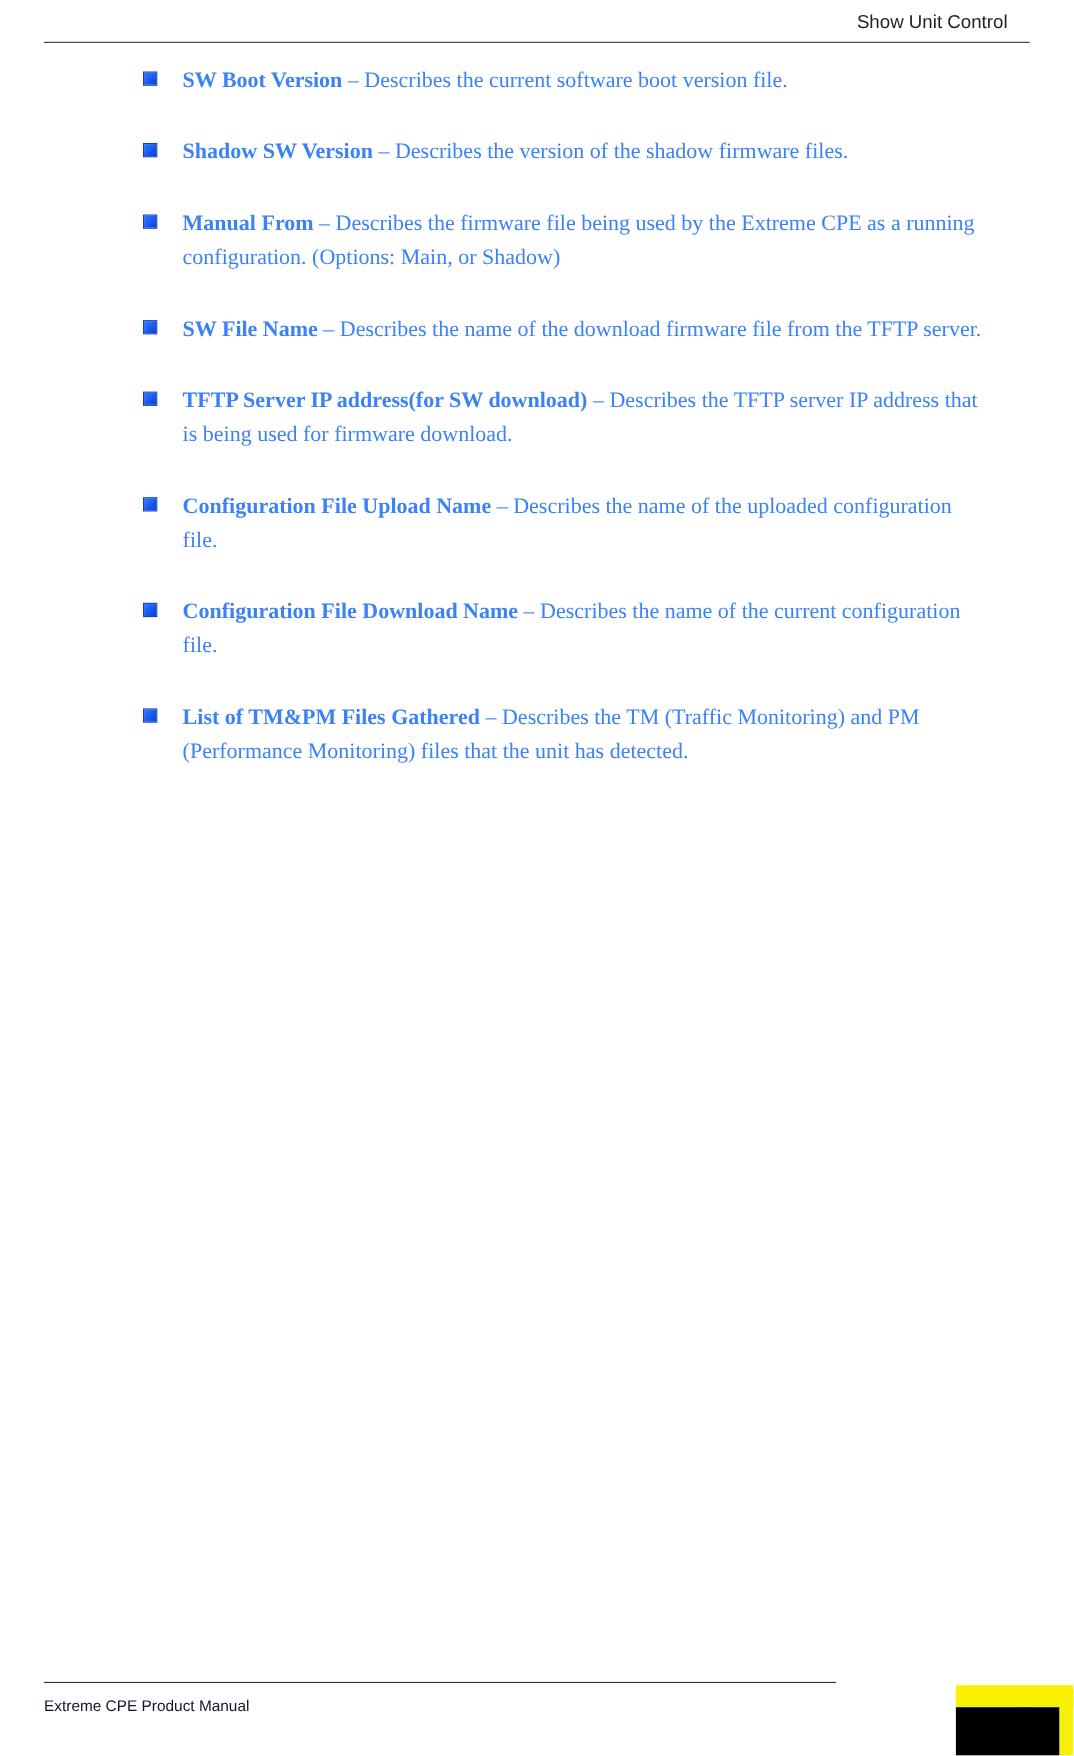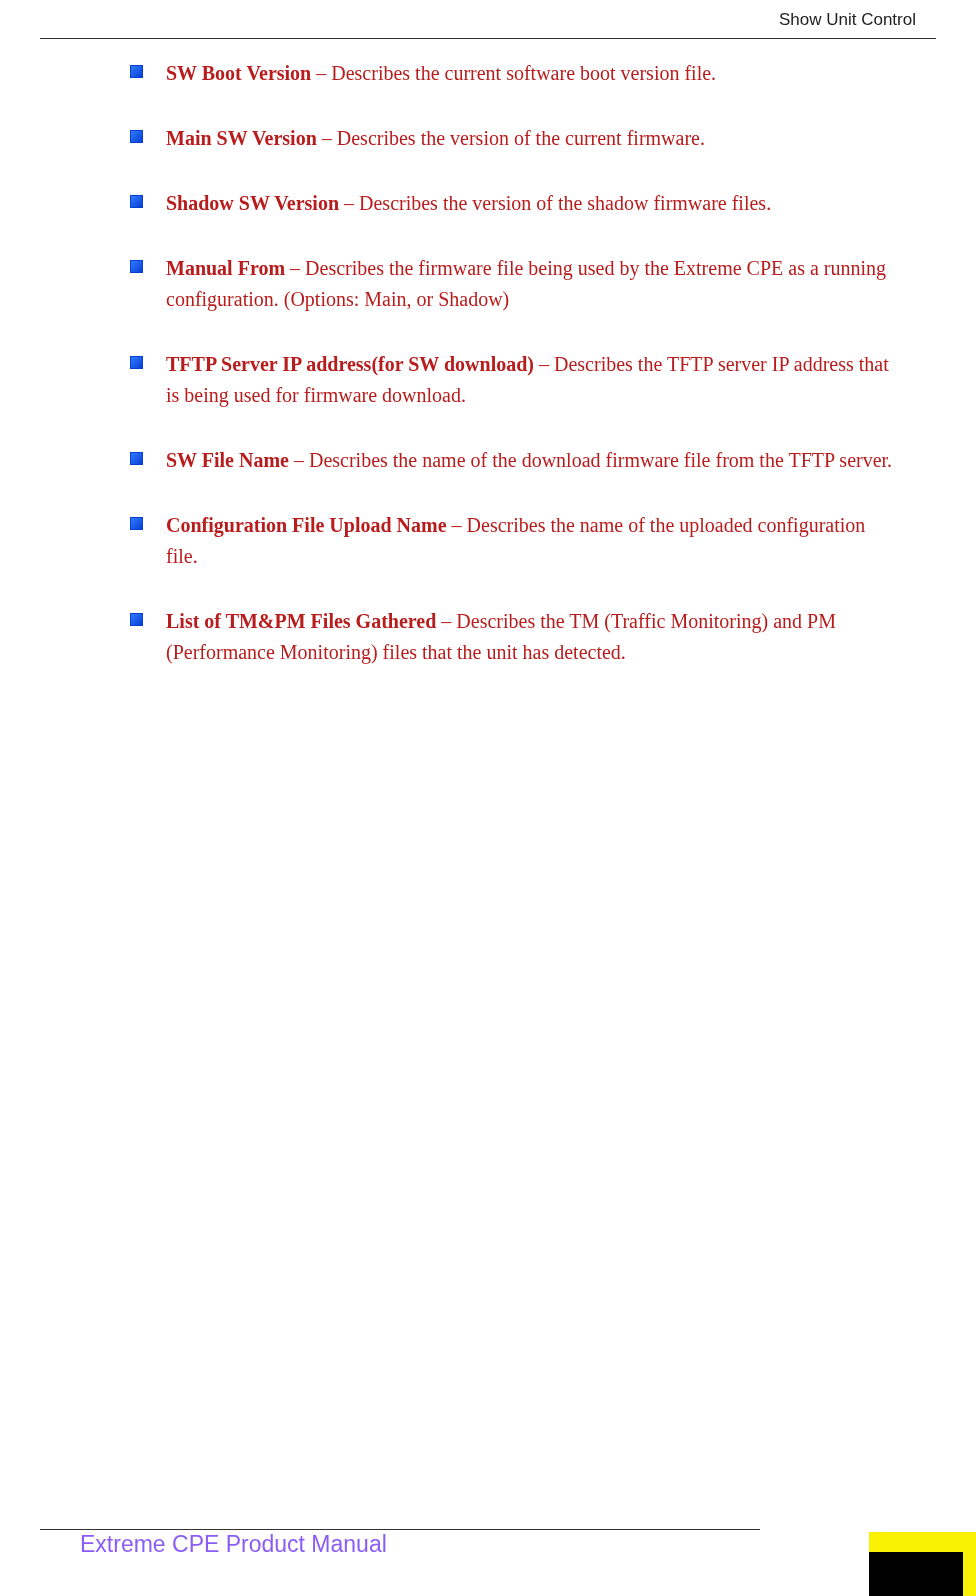--- a/index.html
+++ b/index.html
@@ -36,21 +36,21 @@
       list-style: none;
       padding: 0;
       margin: 0;
     }
     ul.items > li {
       position: relative;
       padding-left: 36px;
       margin-bottom: 34px;
       font-size: 20px;
       line-height: 1.55;
-      color: #b91c1c;
+      color: #3b82f6;
     }
     .bullet {
       position: absolute;
       left: 0;
       top: 7px;
       width: 13px;
       height: 13px;
       background: linear-gradient(135deg, #2e7cff 0%, #0a3fd6 100%);
       border: 1px solid #0a3fd6;
     }
@@ -62,26 +62,25 @@
       width: 720px;
       height: 0;
       border-top: 1px solid #333;
     }
     .footer {
       position: absolute;
       left: 40px;
       right: 40px;
       bottom: 38px;
       font-family: Arial, Helvetica, sans-serif;
-      font-size: 23px;
-      color: #8b5cf6;
+      font-size: 14px;
+      color: #0f172a;
       display: flex;
       justify-content: space-between;
       align-items: center;
-      margin-left: 40px;
     }
     .marker {
       position: absolute;
       right: 0;
       bottom: 0;
       width: 120px;
       height: 60px;
     }
     .marker .yellow-top { position:absolute; right:0; bottom:44px; width:107px; height:20px; background:#f9f102; }
     .marker .yellow-side { position:absolute; right:0; bottom:0; width:13px; height:60px; background:#f9f102; }
@@ -96,41 +95,41 @@
   <div class="header-rule"></div>
 
   <div class="content">
     <ul class="items">
       <li>
         <span class="bullet"></span>
         <span class="term">SW Boot Version</span><span> – Describes the current software boot version file.</span>
       </li>
       <li>
         <span class="bullet"></span>
-        <span class="term">Main SW Version</span><span> – Describes the version of the current firmware.</span>
-      </li>
-      <li>
-        <span class="bullet"></span>
         <span class="term">Shadow SW Version</span><span> – Describes the version of the shadow firmware files.</span>
       </li>
       <li>
         <span class="bullet"></span>
         <span class="term">Manual From</span><span> – Describes the firmware file being used by the Extreme CPE as a running configuration. (Options: Main, or Shadow)</span>
       </li>
       <li>
         <span class="bullet"></span>
+        <span class="term">SW File Name</span><span> – Describes the name of the download firmware file from the TFTP server.</span>
+      </li>
+      <li>
+        <span class="bullet"></span>
         <span class="term">TFTP Server IP address(for SW download)</span><span> – Describes the TFTP server IP address that is being used for firmware download.</span>
       </li>
       <li>
         <span class="bullet"></span>
-        <span class="term">SW File Name</span><span> – Describes the name of the download firmware file from the TFTP server.</span>
+        <span class="term">Configuration File Upload Name</span><span> – Describes the name of the uploaded configuration file.</span>
       </li>
       <li>
         <span class="bullet"></span>
-        <span class="term">Configuration File Upload Name</span><span> – Describes the name of the uploaded configuration file.</span>
+        <span class="term">Configuration File Download Name</span><span> – Describes the name of the current configuration file.</span>
       </li>
       <li>
         <span class="bullet"></span>
         <span class="term">List of TM&amp;PM Files Gathered</span><span> – Describes the TM (Traffic Monitoring) and PM (Performance Monitoring) files that the unit has detected.</span>
       </li>
     </ul>
   </div>
 
   <div class="footer-rule"></div>
   <div class="footer">

